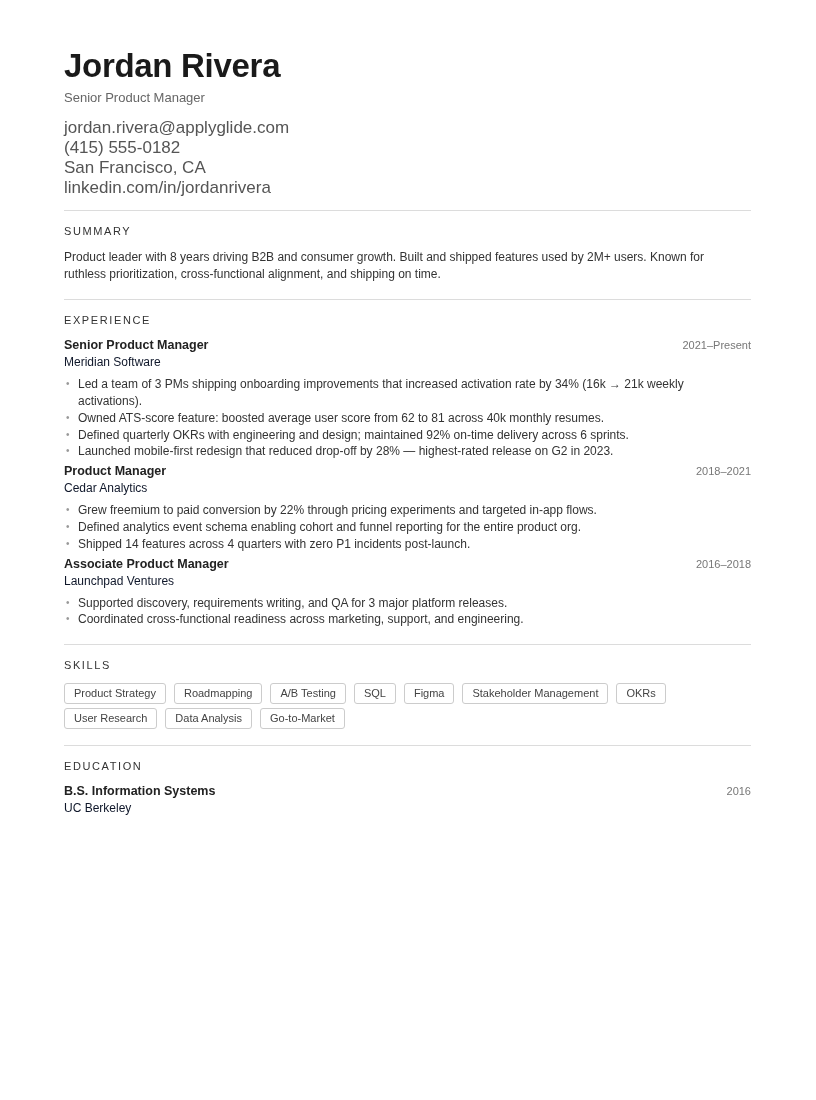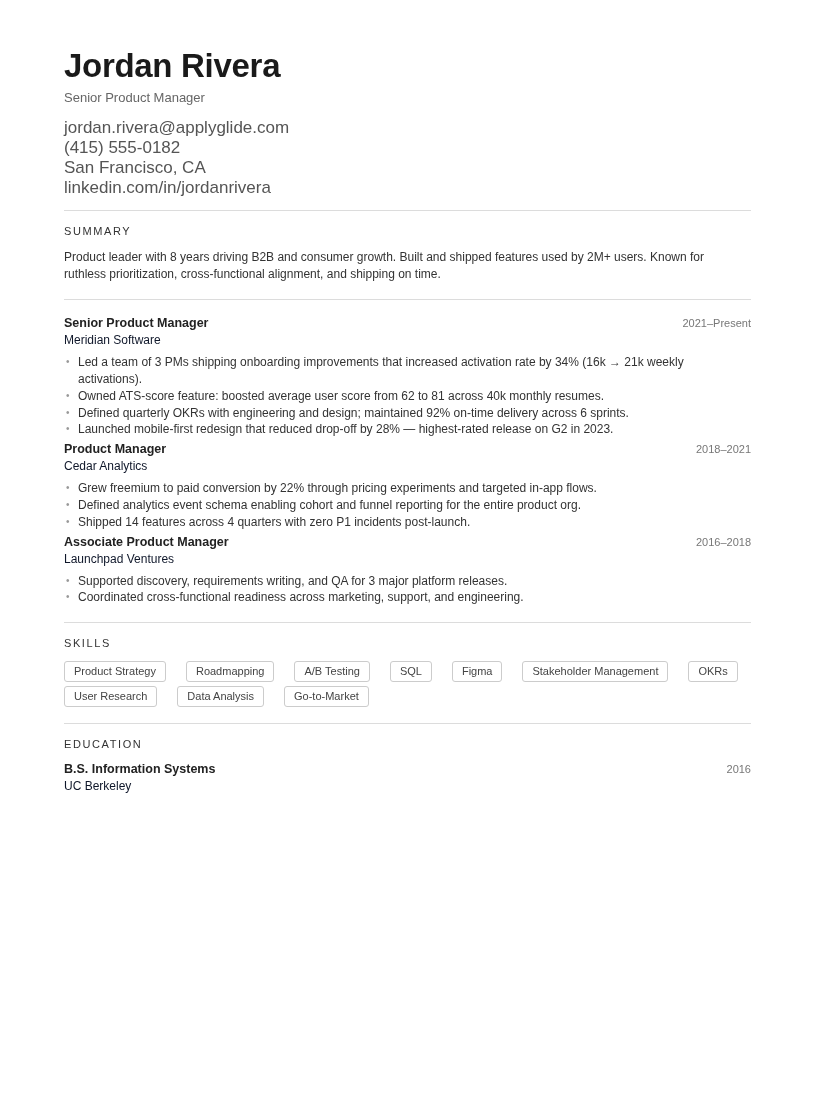--- a/index.html
+++ b/index.html
@@ -94,21 +94,21 @@
     top: 0;
     color: #999999;
     font-size: 10px;
     line-height: 16.8px;
   }
   .experience-body { padding-bottom: 16px; }
   
   .pill-wrap {
     display: flex;
     flex-wrap: wrap;
-    gap: 4px 20px;
+    gap: 4px 8px;
     padding-bottom: 16px;
     max-width: 700px;
     text-align: right;
   }
   .pill {
     display: inline-block;
     border: 1px solid #cccccc;
     border-radius: 3px;
     padding: 3px 9px 4px 9px;
     font-size: 11px;
@@ -134,20 +134,21 @@
       <span>linkedin.com/in/jordanrivera</span>
     </div>
   </header>
 
   <section class="section">
     <div class="section-heading">SUMMARY</div>
     <p class="summary-text">Product leader with 8 years driving B2B and consumer growth. Built and shipped features used by 2M+ users. Known for ruthless prioritization, cross-functional alignment, and shipping on time.</p>
   </section>
 
   <section class="section">
+    <div class="section-heading">EXPERIENCE</div>
     <div class="experience-body">
 
       <div class="job">
         <div class="job-header">
           <span class="job-title">Senior Product Manager</span>
           <span class="job-dates">2021–Present</span>
         </div>
         <div class="job-company">Meridian Software</div>
         <ul class="bullets">
           <li>Led a team of 3 PMs shipping onboarding improvements that increased activation rate by 34% (16k → 21k weekly activations).</li>

